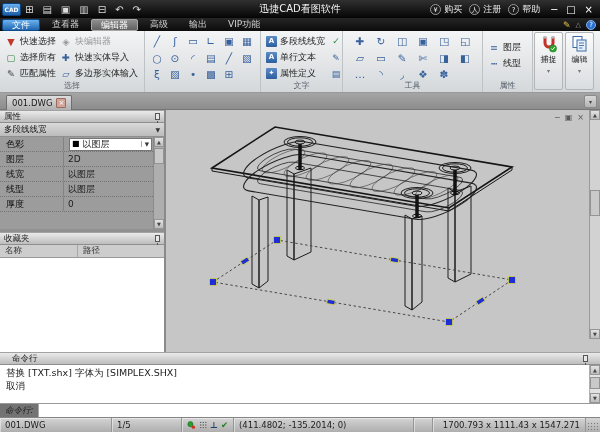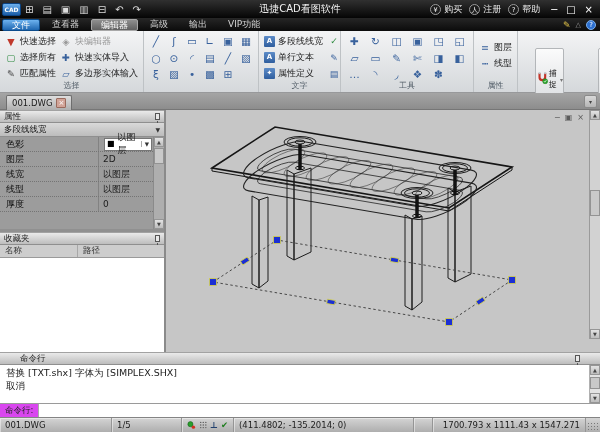--- a/index.html
+++ b/index.html
@@ -39,21 +39,21 @@
 .rgroup { position:relative; border-right:1px solid #bec2c5; padding:2px 3px 11px 3px; height:100%; }
 .gtitle { position:absolute; bottom:1px; left:0; right:0; text-align:center; font-size:8px; color:#55606a; }
 .rbtn { display:flex; align-items:center; gap:3px; height:16px; padding:0 2px; font-size:9px; color:#1e1e1e; white-space:nowrap; }
 .rbtn .ric { width:12px; text-align:center; font-size:9.5px; flex:none; }
 .rbtn.disabled { color:#9a9a9a; }
 .twocol { display:flex; }
 .icongrid { display:flex; flex-wrap:wrap; align-content:flex-start; }
 .ibtn { width:18px; height:16.5px; line-height:16px; text-align:center; font-size:10.5px; color:#38619c; }
 .minicol { display:flex; flex-direction:column; margin-left:2px; }
 .minicol .ibtn { width:14px; font-size:9px; }
-.bigbtn { width:29px; margin:17px; padding-top:2px; display:flex; flex-direction:row; align-items:center;
+.bigbtn { width:29px; margin:1px; padding-top:2px; display:flex; flex-direction:column; align-items:center;
   background:linear-gradient(#fbfbfb,#dadde0); border:1px solid #b3b6b9; border-radius:2px; height:58px; }
 .bigbtn .blabel { font-size:8px; color:#222; margin-top:1px; }
 .bigbtn .bcaret { font-size:6px; color:#777; margin-top:2px; }
 .c-red { color:#c0392b; } .c-green { color:#2e8b40; } .c-blue { color:#38619c; }
 .c-gray { color:#9a9a9a; } .c-dark { color:#444; }
 .abox { display:inline-block; width:11px; height:11px; background:linear-gradient(#5d8cc8,#2f5e9e);
   border-radius:1px; color:#fff; font-size:7px; font-weight:bold; text-align:center; line-height:11px; flex:none; }
 
 
 .doctabs { position:absolute; top:93px; left:0; width:600px; height:17px;
@@ -77,21 +77,21 @@
 .pin { width:5px; height:7px; border:1px solid #555; background:#e8e8e8; margin-left:auto; position:relative; }
 .pin::after { content:""; position:absolute; left:1px; top:7px; width:1px; height:3px; background:#555; }
 
 .pselector { position:absolute; top:13px; left:0; width:164px; height:14px;
   background:linear-gradient(#d9d9d9,#bcbcbc); border-bottom:1px solid #8f8f8f;
   display:flex; align-items:center; padding:0 4px; font-size:8.5px; color:#111; }
 .pselector .sel-caret { margin-left:auto; font-size:6px; color:#333; }
 
 .pgrid { position:absolute; top:27px; left:0; width:164px; height:92px; background:#9c9c9c; padding-right:11px; }
 .prow { height:15px; display:flex; align-items:stretch; border-bottom:1px dotted #747474; font-size:9px; color:#101010; }
-.cell-l { width:99px; padding-left:6px; border-right:1px solid #828282; display:flex; align-items:center; }
+.cell-l { width:64px; padding-left:6px; border-right:1px solid #828282; display:flex; align-items:center; }
 .cell-v { flex:1; padding-left:4px; display:flex; align-items:center; color:#1c1c1c; }
 .combo { flex:1; height:13px; margin:0.5px 1px; background:#fff; border:1px solid #767676;
   display:flex; align-items:center; gap:3px; padding:0 2px; }
 .combo .swatch { font-size:8px; line-height:8px; color:#000; }
 .combo .caret { margin-left:auto; font-size:5.5px; color:#333; border-left:1px solid #aaa; padding-left:3px; }
 .gridsb { position:absolute; right:0; top:27px; width:11px; height:92px; background:#aeaeae; border-left:1px solid #8a8a8a; }
 .sbarrow { position:absolute; left:0; width:10px; height:10px; background:linear-gradient(#e3e3e3,#bdbdbd);
   border:1px solid #969696; font-size:5px; color:#444; text-align:center; line-height:9px; }
 .sbthumb { position:absolute; left:0; width:10px; background:#c9c9c9; border:1px solid #939393; }
 
@@ -110,26 +110,26 @@
 .modeltabs { position:absolute; bottom:0; left:0; width:434px; height:13px; background:#a8a8a8;
   border-top:1px solid #8e8e8e; display:flex; align-items:flex-end; padding-left:12px; }
 .ltab { height:13px; padding:0 12px; font-size:8.5px; color:#333; display:flex; align-items:center;
   clip-path:polygon(6px 0, 100% 0, calc(100% - 6px) 100%, 0 100%); }
 .ltab.model { background:#edebe7; margin-right:-5px; z-index:2; }
 .ltab.layout { background:#b6b4b0; color:#3d3d3d; }
 
 
 .cmdhead { position:absolute; top:352px; left:0; width:600px; height:13px; background:linear-gradient(#eaeaea,#bdbdbd);
   border-top:1px solid #a2a2a2; border-bottom:1px solid #8f8f8f; display:flex; align-items:center;
-  padding:0 20px; font-size:8.5px; color:#222; }
+  padding:0 12px; font-size:8.5px; color:#222; }
 .cmdbody { position:absolute; top:365px; left:0; width:600px; height:38px; background:#fff; padding:1px 6px;
   font-size:9.5px; color:#222; line-height:13px; }
 .cmdsb { position:absolute; right:0; top:365px; width:11px; height:38px; background:#e2e2e2; border-left:1px solid #b0b0b0; }
 .cmdinput { position:absolute; top:403px; left:0; width:600px; height:14px; display:flex; border-top:1px solid #9a9a9a; }
-.cmdlabel { background:#d946ef; padding:0 5px; font-size:8.5px; color:#222; display:flex; align-items:center; border-right:1px solid #aaa; }
+.cmdlabel { background:#737373; padding:0 5px; font-size:8.5px; color:#222; display:flex; align-items:center; border-right:1px solid #aaa;font-style:italic; }
 .cmdfield { flex:1; border:none; outline:none; background:#fff; font-size:9.5px; padding:0 3px; font-family:"DejaVu Sans",sans-serif; }
 
 
 .statusbar { position:absolute; top:417px; left:0; width:600px; height:15px;
   background:linear-gradient(#d4d4d4,#aeaeae); border-top:1px solid #848484; display:flex; font-size:8.5px; color:#1c1c1c; }
 .scell { display:flex; align-items:center; padding:0 5px; border-right:1px solid #959595;
   box-shadow:inset 1px 1px 0 rgba(255,255,255,.45); }
 .scell.file { width:112px; } .scell.page { width:70px; }
 .scell.icons { width:52px; gap:3px; } .scell.coords { width:180px; }
 .scell.spacer { flex:1; border-right:1px solid #959595; }

